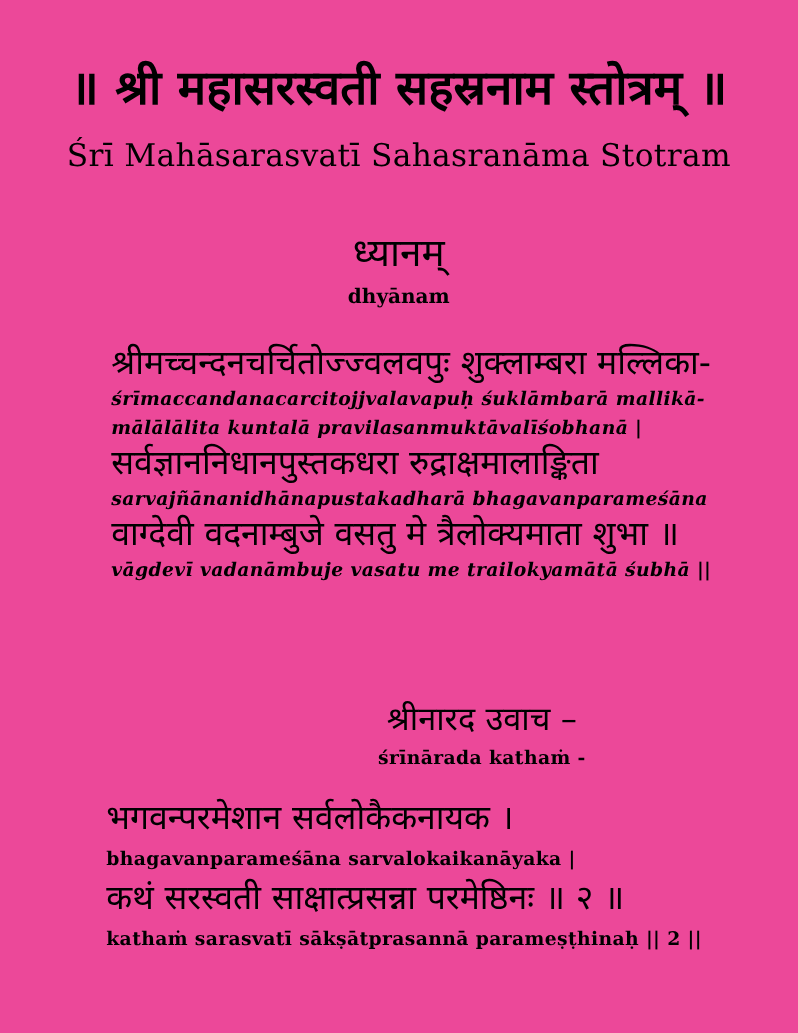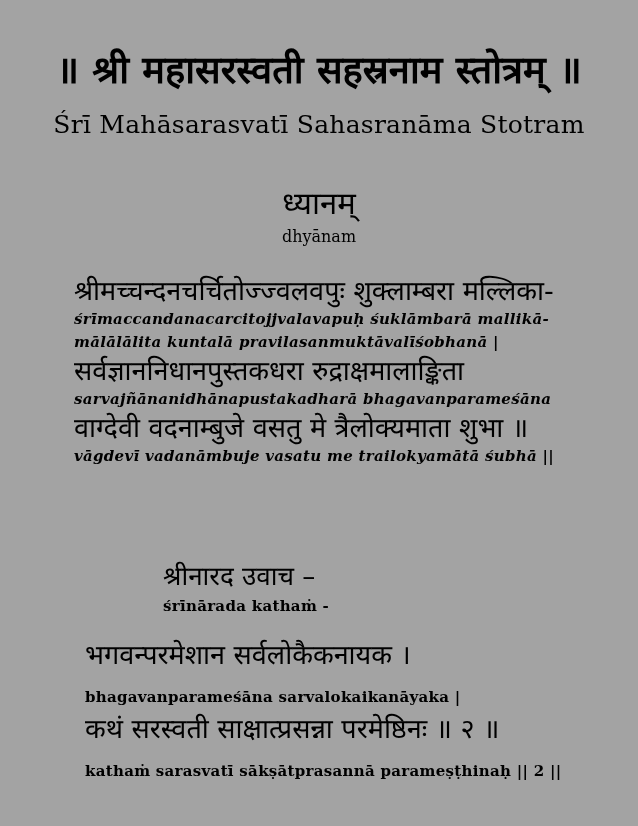--- a/index.html
+++ b/index.html
@@ -4,21 +4,21 @@
 <style>
   html, body {
     margin: 0;
     padding: 0;
     background: #ffffff;
   }
   .page {
     position: relative;
     width: 638px;
     height: 826px;
-    background: #a3a3a3;
+    background: #ec4899;
     color: #000000;
     overflow: hidden;
   }
   .center-line {
     position: absolute;
     left: 0;
     right: 0;
     text-align: center;
     margin: 0;
   }
@@ -40,21 +40,21 @@
   .heading-dev {
     top: 184px;
     font-family: "DejaVu Sans", sans-serif;
     font-weight: 400;
     font-size: 31px;
     line-height: 38px;
   }
   .heading-latin {
     top: 226px;
     font-family: "DejaVu Serif", "Liberation Serif", serif;
-    font-weight: 400;
+    font-weight: 700;
     font-size: 16px;
     line-height: 22px;
   }
   .block {
     position: absolute;
     margin: 0;
   }
   .block p { margin: 0; }
   .dev {
     font-family: "DejaVu Sans", sans-serif;
@@ -62,31 +62,31 @@
     font-size: 27px;
     color: #000000;
   }
   .iast {
     font-family: "DejaVu Serif", "Liberation Serif", serif;
     font-weight: 700;
     font-size: 15px;
     color: #000000;
     letter-spacing: 0.02em;
   }
-  .dhyana-block { top: 274px; left: 74px; right: 30px; }
+  .dhyana-block { top: 274px; left: 89px; right: 30px; }
   .dhyana-block .dev  { line-height: 34px; }
   .dhyana-block .iast { line-height: 23px; font-style: italic; }
 
-  .speaker-block { top: 558px; left: 163px; right: 30px; }
+  .speaker-block { top: 558px; left: 163px; right: 30px; text-align: center; }
   .speaker-block .dev  { font-size: 26px; line-height: 36px; }
   .speaker-block .iast { line-height: 24px; }
 
   .verse2-block { top: 636px; left: 85px; right: 12px; }
   .verse2-block .dev  { line-height: 38px; }
-  .verse2-block .iast { line-height: 26px; margin-top: 10px; }
+  .verse2-block .iast { line-height: 26px; }
 </style>
 </head>
 <body>
 
 <div class="page">
 
   <h1 class="center-line title-dev">॥ श्री महासरस्वती सहस्रनाम स्तोत्रम् ॥</h1>
 
   <h2 class="center-line title-latin">Śrī Mahāsarasvatī Sahasranāma Stotram</h2>
 

